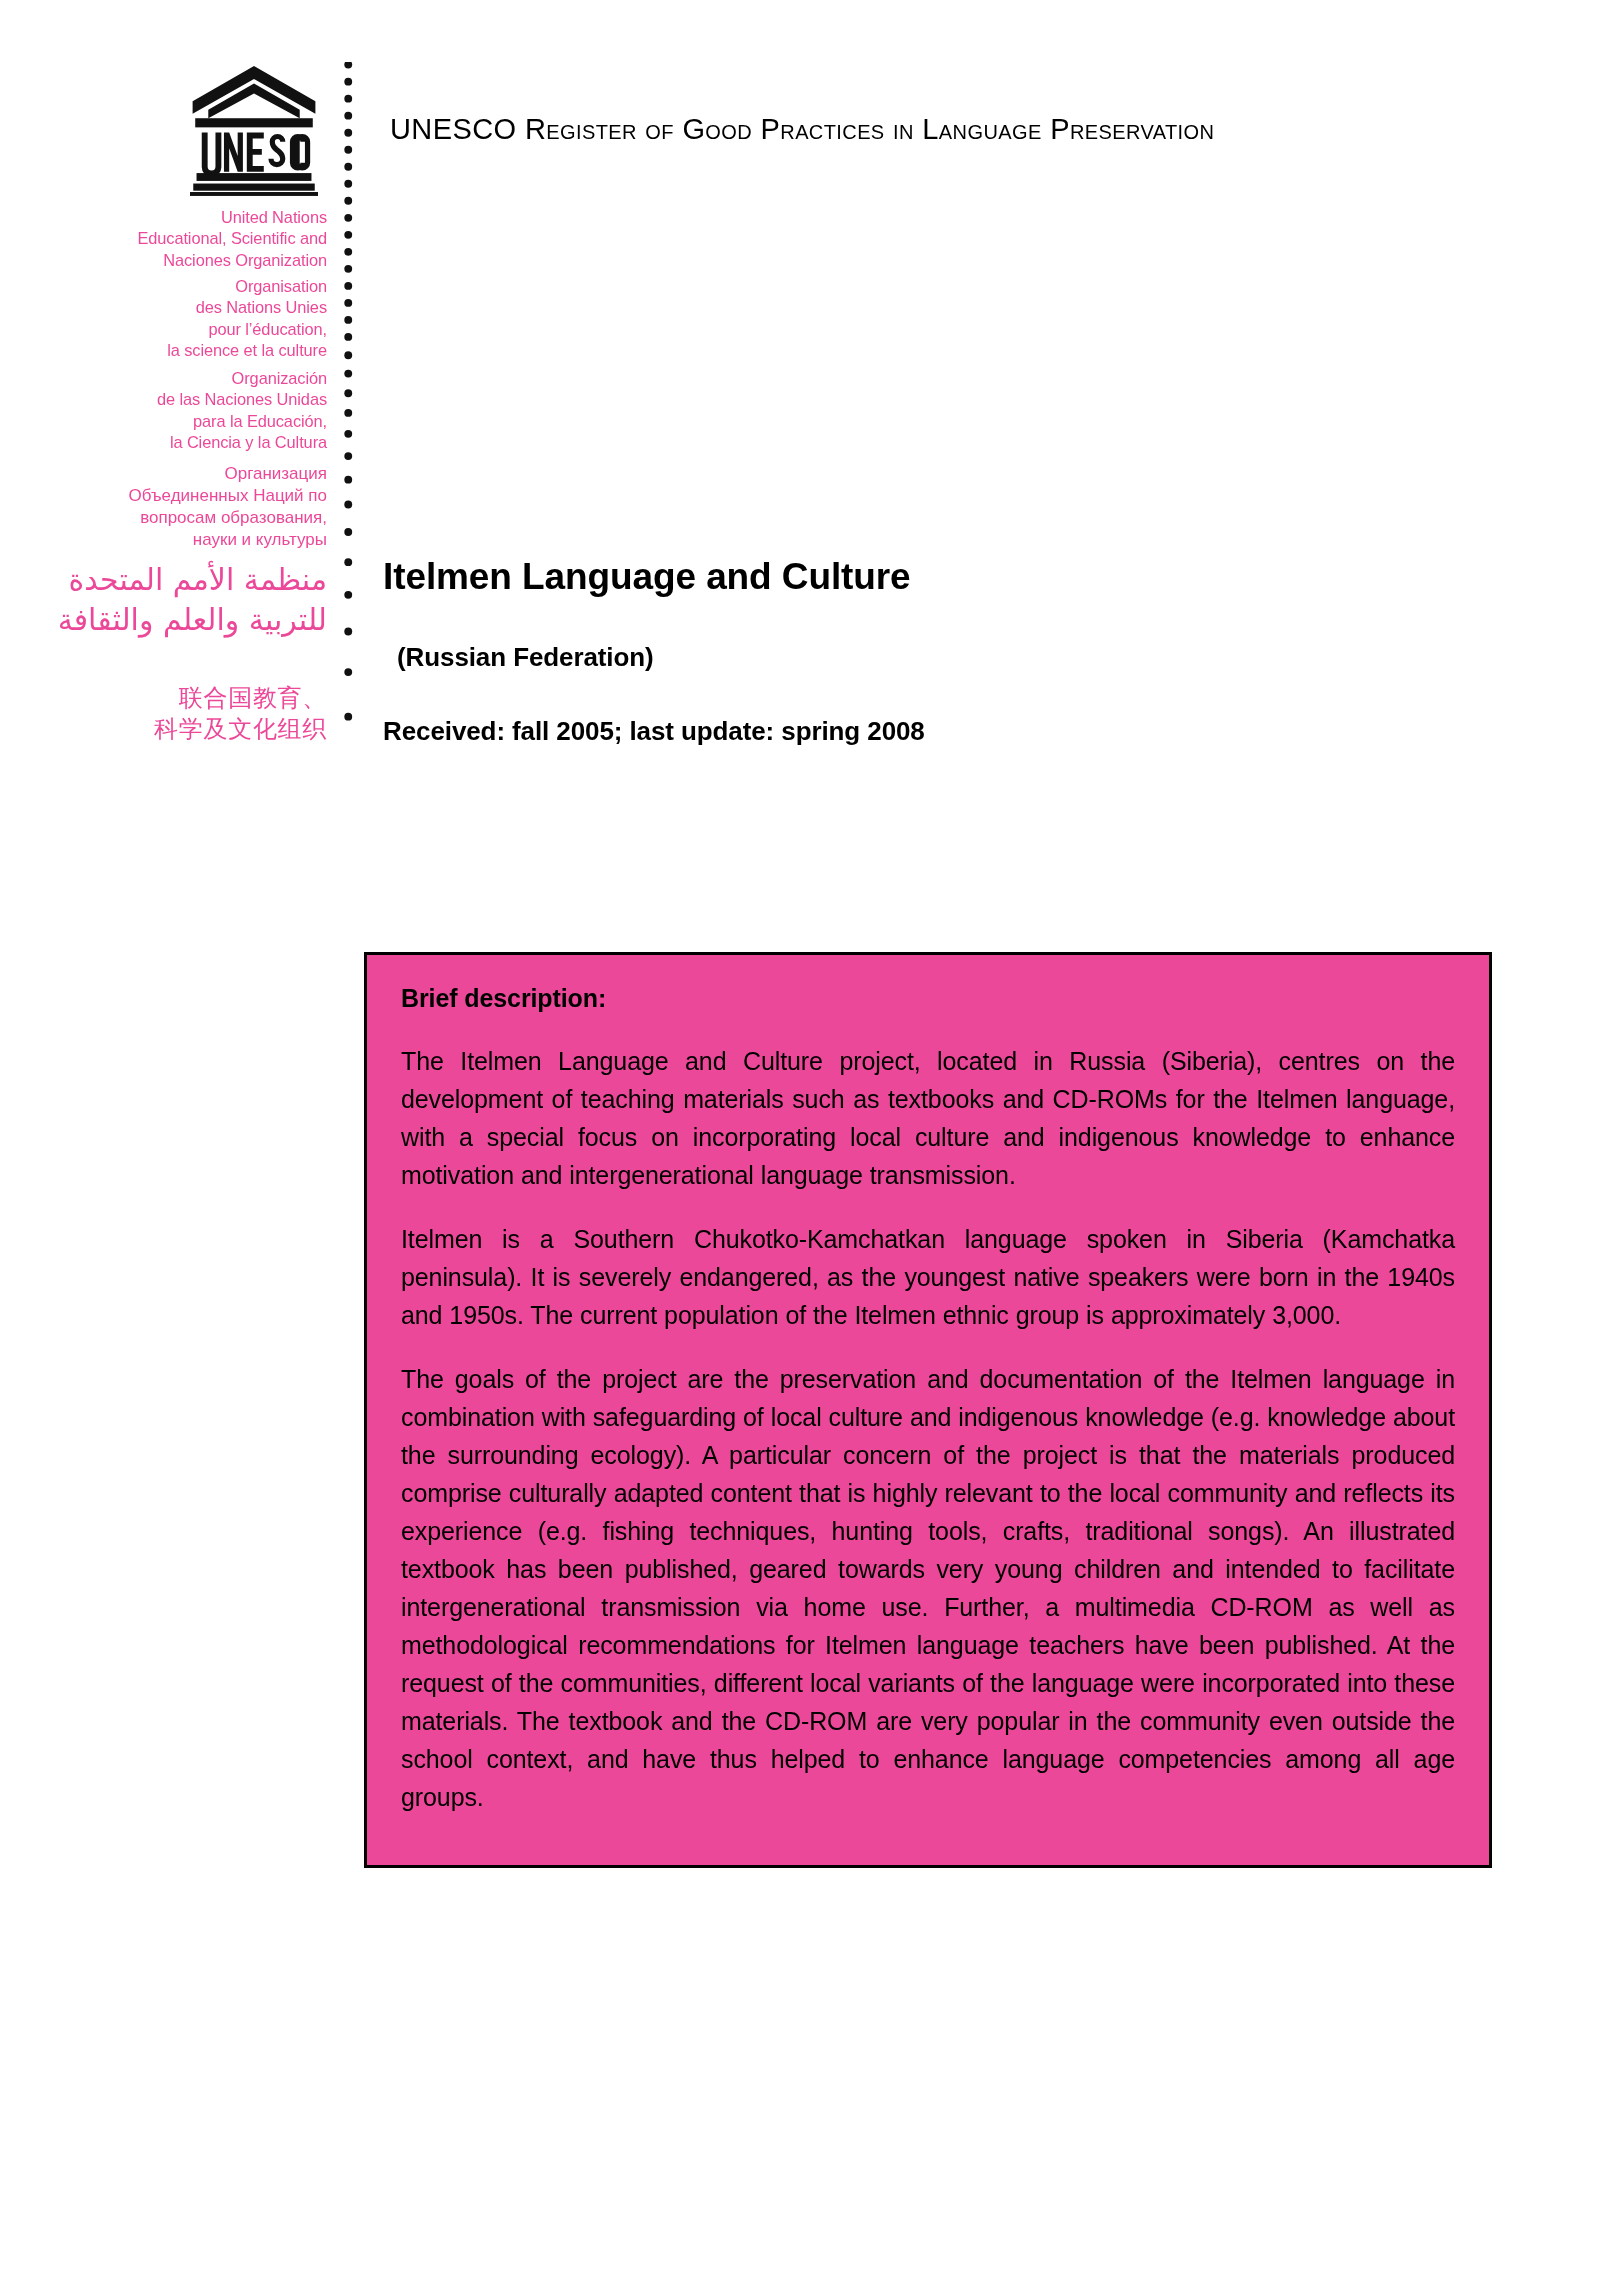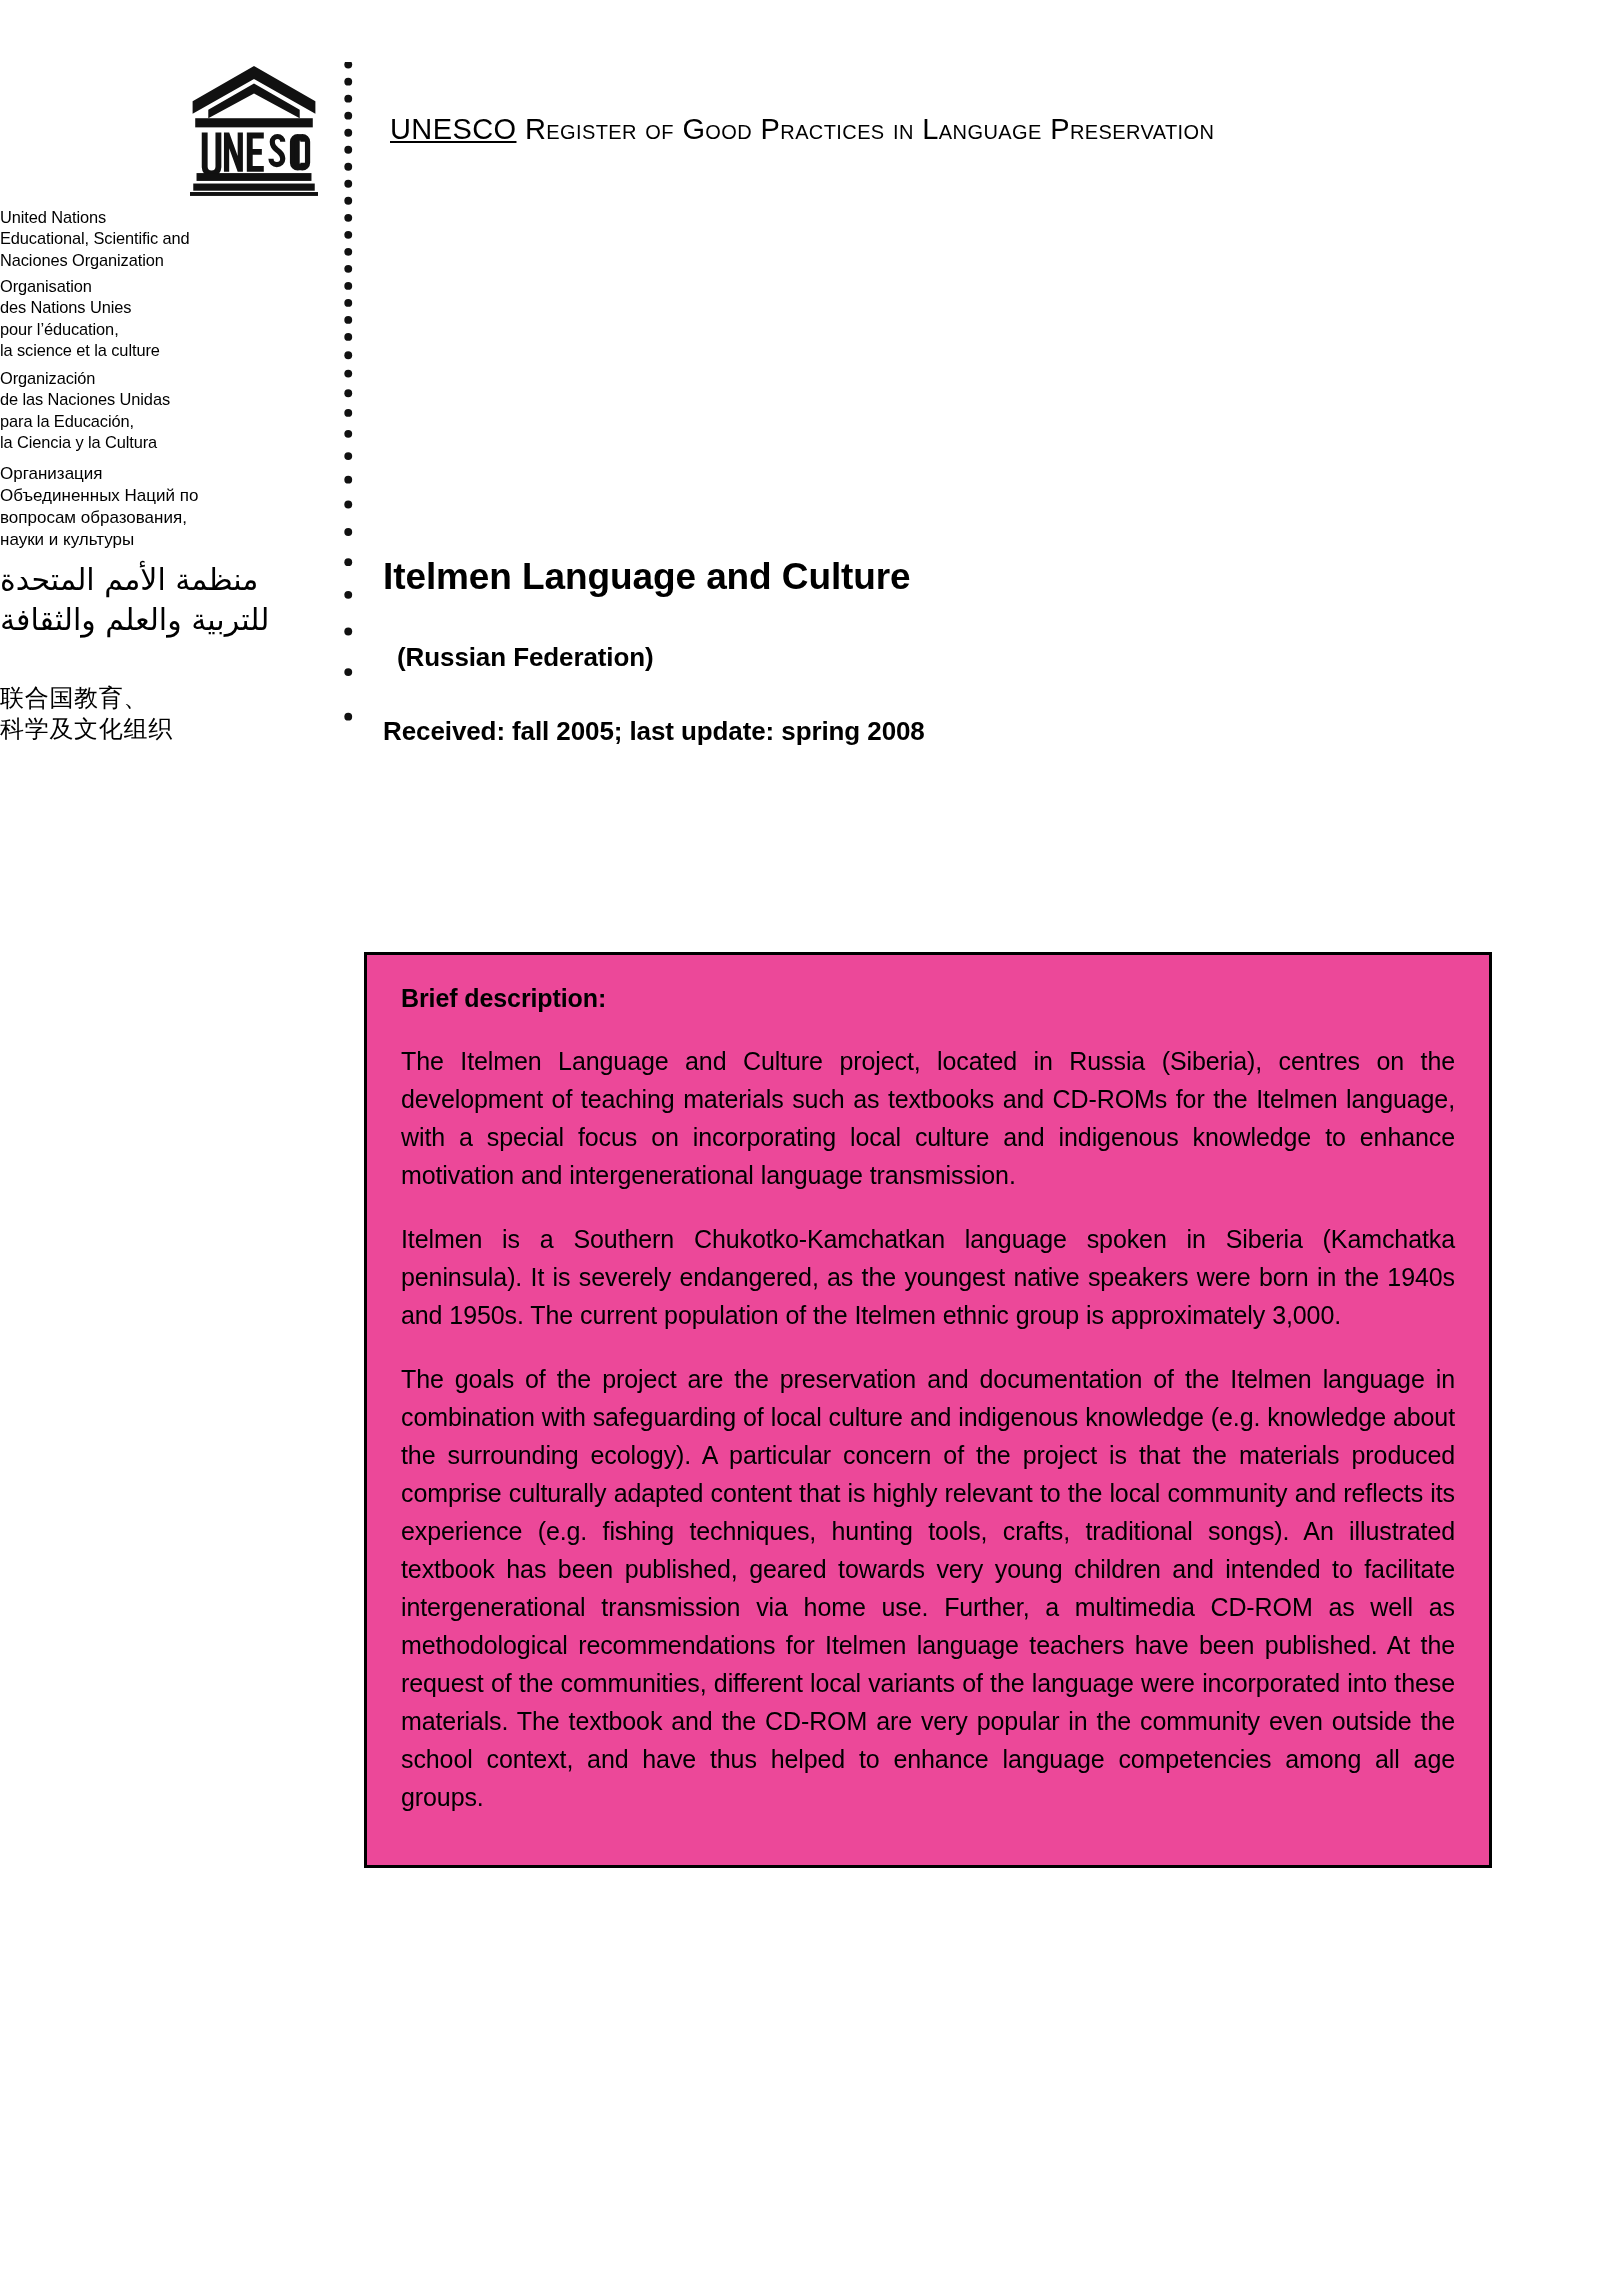--- a/index.html
+++ b/index.html
@@ -32,25 +32,25 @@
     top: 62px;
     width: 128px;
     height: 134px;
   }
   #logo svg { display: block; width: 128px; height: 134px; }
 
   .lang-block {
     position: absolute;
     right: 0;
     width: 327px;
-    text-align: left;
+    text-align: right;
     padding-right: 0px;
     box-sizing: border-box;
     line-height: 1.30;
-    color: #000000;
+    color: #ec4899;
   }
   .lang-latin {
     font-size: 16.4px;
     letter-spacing: -0.1px;
   }
   .lang-cyr {
     font-size: 17px;
   }
   .lang-ar {
     font-size: 30px;
@@ -88,21 +88,21 @@
     left: 390px;
     top: 113px;
     width: 1112px;
     font-size: 29px;
     font-weight: 400;
     font-variant: small-caps;
     letter-spacing: 0.4px;
     white-space: nowrap;
     color: #000;
   }
-  #doc-header .allcaps { font-variant: normal; text-decoration: underline; }
+  #doc-header .allcaps { font-variant: normal; }
 
   
   #title-block {
     position: absolute;
     left: 383px;
     top: 557px;
     width: 1112px;
   }
   #doc-title {
     font-size: 37px;

